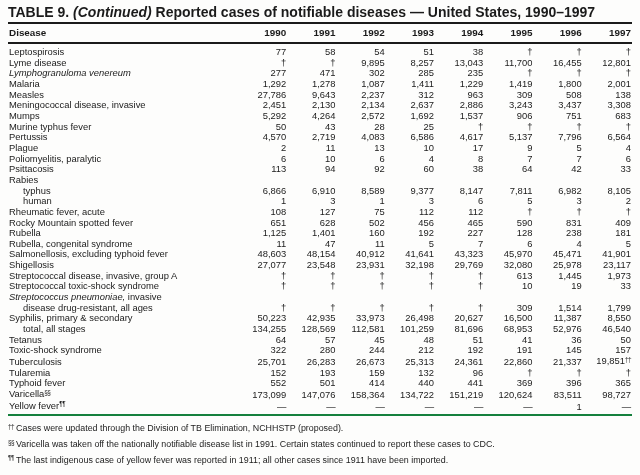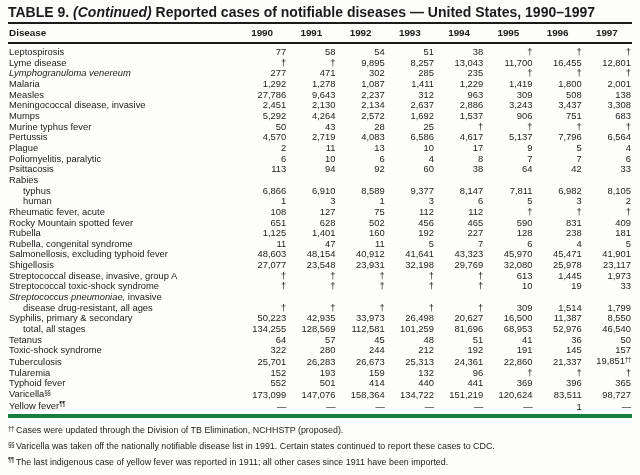--- a/index.html
+++ b/index.html
@@ -13,35 +13,35 @@
   .title{
     font-size:14px;font-weight:bold;line-height:13px;
     padding:1px 0 3px 0;white-space:nowrap;
   }
   .title .cont{font-style:italic;}
   table{
     width:100%;border-collapse:collapse;table-layout:fixed;
     border-top:2px solid #1b1b1b;
   }
   thead th{
-    font-size:9.9px;font-weight:bold;text-align:center;
+    font-size:9.9px;font-weight:bold;text-align:right;
     padding:3px 1px 4px 0;vertical-align:bottom;
     border-bottom:2px solid #1b1b1b;white-space:nowrap;
   }
   thead th.disease{text-align:left;width:228px;padding-left:1px;}
   tbody td{
     font-size:9.4px;line-height:10.65px;text-align:right;
     padding:0 1px 0 0;white-space:nowrap;vertical-align:bottom;
   }
   tbody td.lbl{text-align:left;padding-left:1px;overflow:visible;}
   tbody td.lbl.ind{padding-left:15px;}
   tbody tr:first-child td{padding-top:3px;}
   tbody tr:last-child td{padding-bottom:2px;}
   table{border-bottom:0;}
-  .tbl-wrap{border-bottom:4px solid #15803d;}
+  .tbl-wrap{border-bottom:2px solid #15803d;}
   sup{
     font-size:0.68em;vertical-align:baseline;
     position:relative;top:-0.38em;letter-spacing:-0.5px;
   }
   .footnotes{margin-top:5px;}
   .fn{
     font-size:8.9px;line-height:14.6px;color:#1b1b1b;
     white-space:nowrap;
   }
   .fn sup{font-size:0.72em;top:-0.35em;margin-right:2px;}

